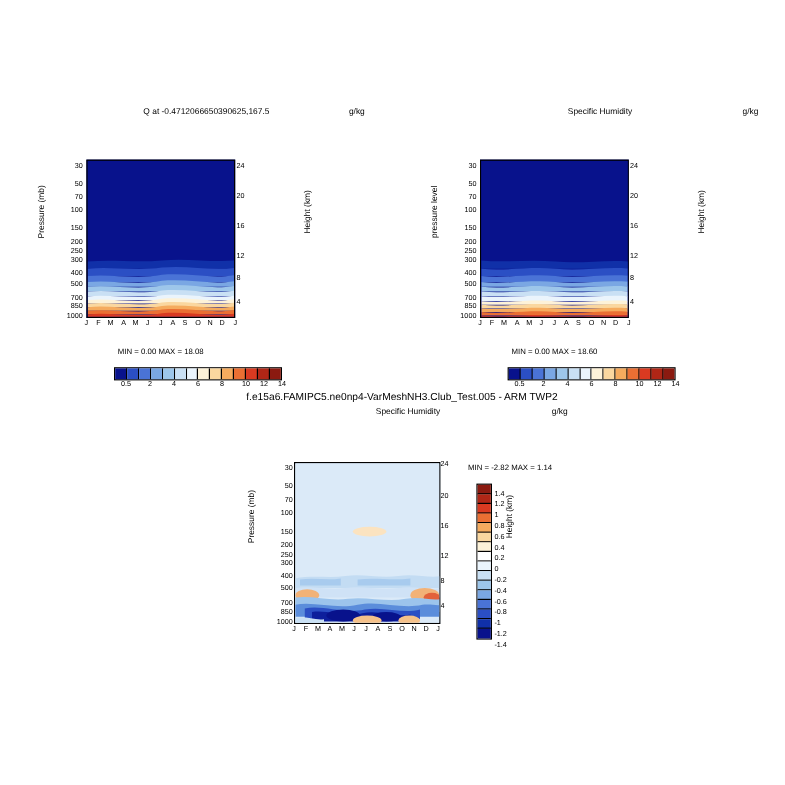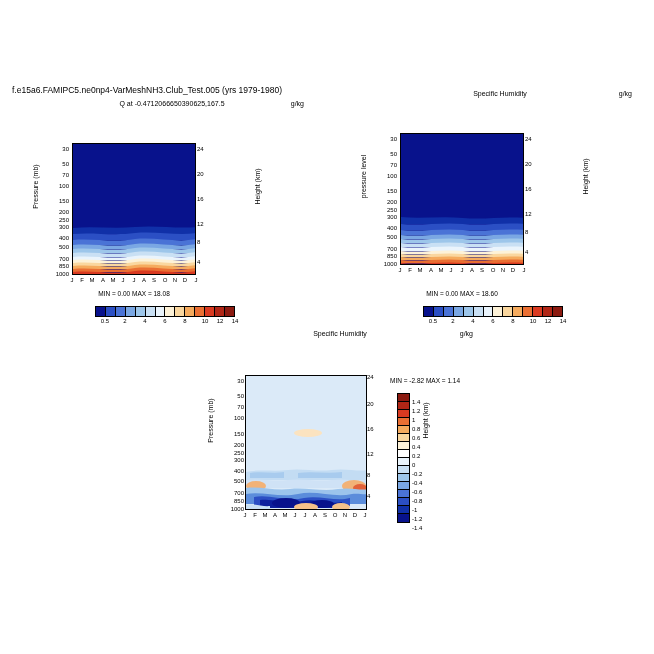--- a/index.html
+++ b/index.html
@@ -129,21 +129,20 @@
     font-size: 6px;
     left: 15px;
     white-space: nowrap;
     transform: translateY(-50%);
   }
 </style>
 </head>
 <body>
 
 <div class="panel" style="left:12px; top:85px; width:300px;">
-  <div class="panel-title" style="text-align:left;">f.e15a6.FAMIPC5.ne0np4-VarMeshNH3.Club_Test.005 (yrs 1979-1980)</div>
 
   <div class="subhead" style="margin-top:5px; margin-left:60px; width:200px;">
     <span class="center">Q at -0.4712066650390625,167.5</span>
     <span class="right" style="right:-32px;">g/kg</span>
   </div>
 
   <div class="plot-wrap" style="height:170px;">
 
     <div class="axis-label-y" style="left:-22px; top:72px; width:90px;">Pressure (mb)</div>
 
@@ -326,20 +325,21 @@
       <span class="cbar-lab" style="left:70px;">6</span>
       <span class="cbar-lab" style="left:90px;">8</span>
       <span class="cbar-lab" style="left:110px;">10</span>
       <span class="cbar-lab" style="left:125px;">12</span>
       <span class="cbar-lab" style="left:140px;">14</span>
     </div>
   </div>
 </div>
 
 <div class="panel" style="left:175px; top:325px; width:320px;">
+  <div class="panel-title" style="text-align:center; width:320px;">f.e15a6.FAMIPC5.ne0np4-VarMeshNH3.Club_Test.005 - ARM TWP2</div>
 
   <div class="subhead" style="margin-top:5px; margin-left:70px; width:190px;">
     <span class="center">Specific Humidity</span>
     <span class="right" style="right:-38px;">g/kg</span>
   </div>
 
   <div class="plot-wrap" style="height:175px;">
     <div class="axis-label-y" style="left:-10px; top:76px; width:90px;">Pressure (mb)</div>
     <div class="axis-label-y" style="left:205px; top:76px; width:90px;">Height (km)</div>
 

